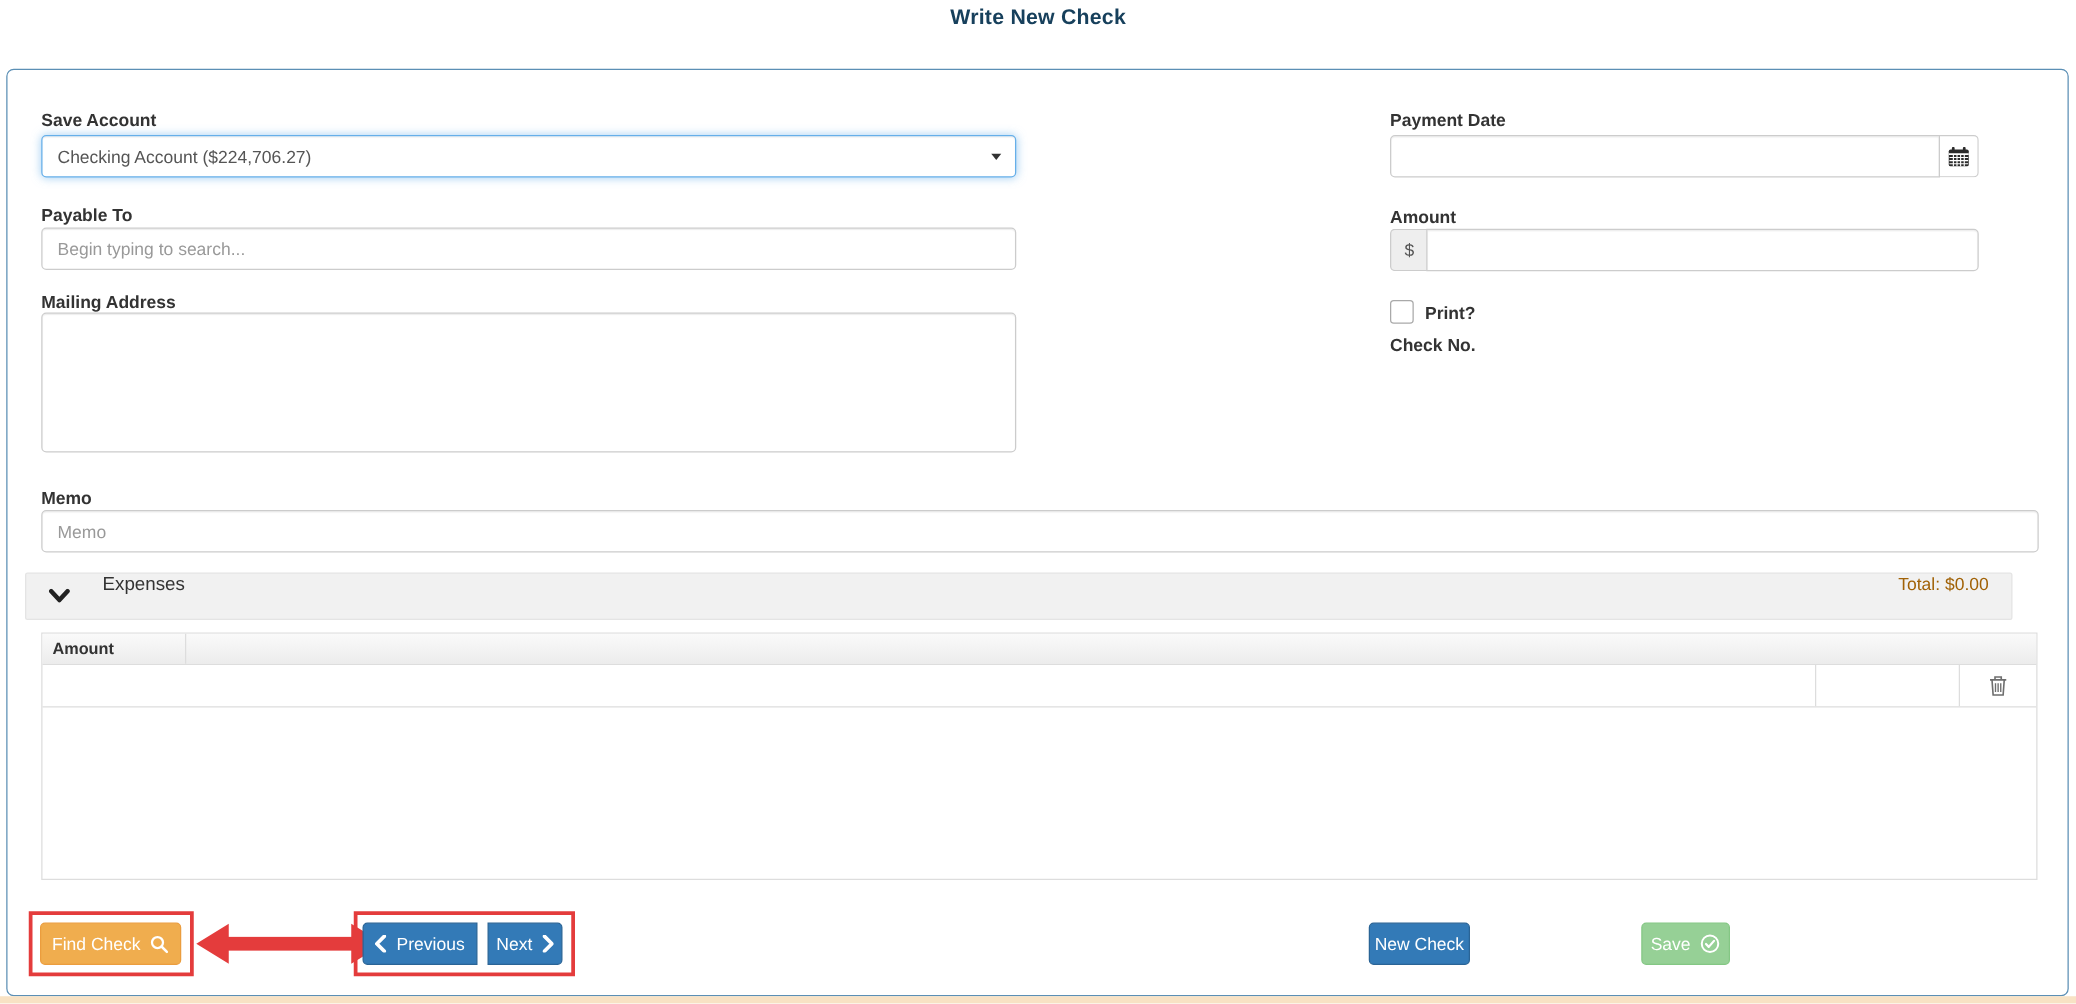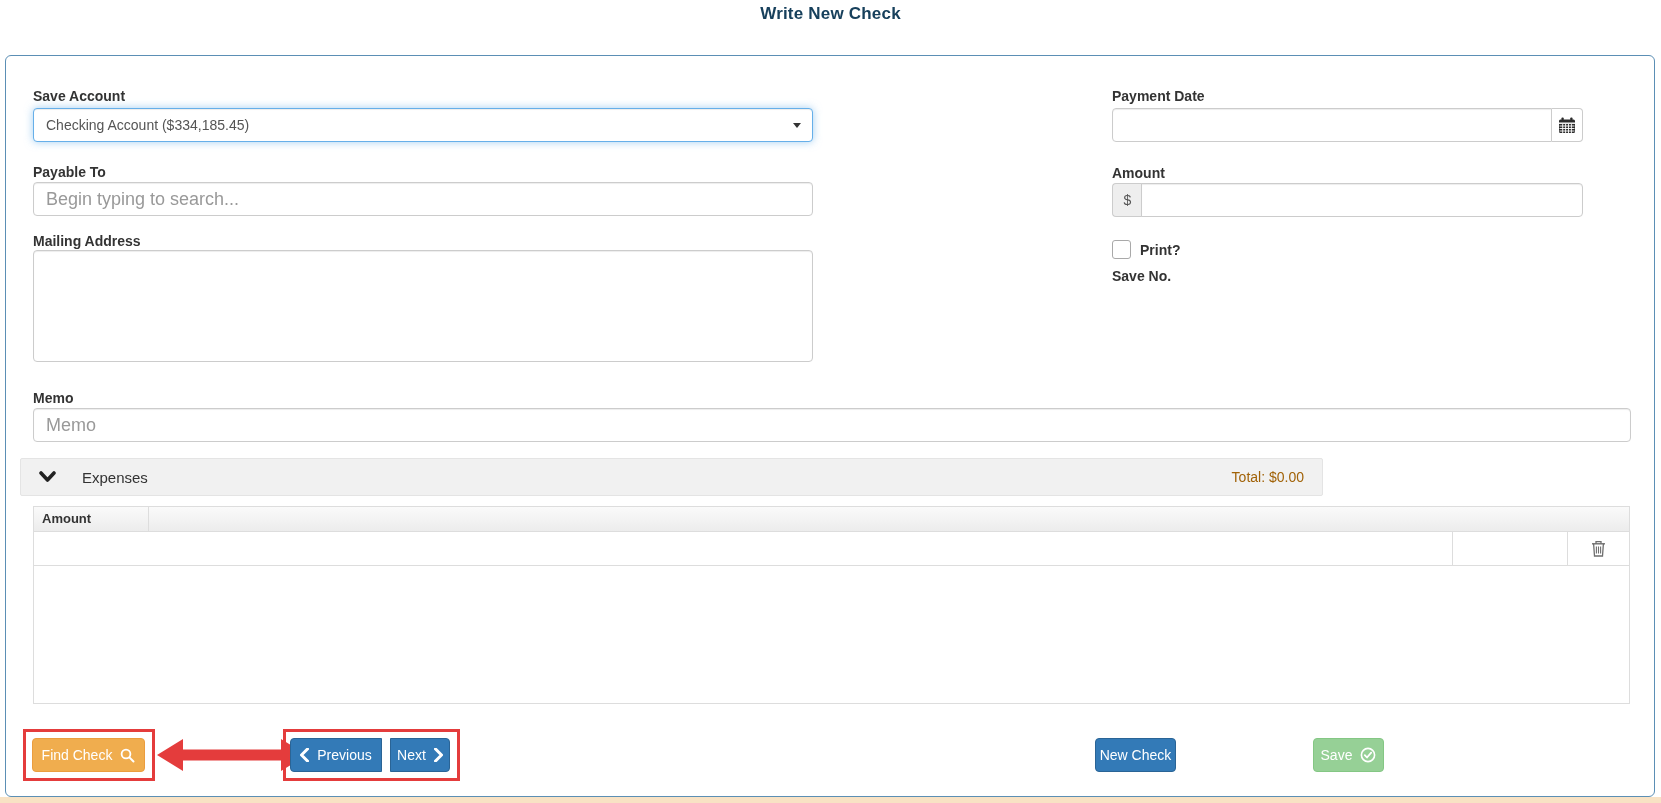--- a/index.html
+++ b/index.html
@@ -9,21 +9,21 @@
 
   .page-title { position:absolute; top:4px; left:0; width:100%; text-align:center;
     font-size:17px; font-weight:bold; color:var(--title); letter-spacing:.2px; }
 
   .panel { position:absolute; left:5px; top:55px; width:1650px; height:742px;
     background:#fff; border:1px solid var(--panel-border); border-radius:6px; }
 
   .lbl { position:absolute; font-size:14px; font-weight:bold; color:#333; white-space:nowrap; }
 
   .inp { position:absolute; height:34px; border:1px solid #ccc; border-radius:4px;
-    padding:6px 12px; font-size:18px; color:#555; background:#fff; outline:none;
+    padding:6px 12px; font-size:14px; color:#555; background:#fff; outline:none;
     box-shadow:inset 0 1px 1px rgba(0,0,0,.075); font-family:inherit; }
   .inp::placeholder { color:#999; opacity:1; }
   textarea.inp { resize:none; }
 
   
   .select { position:absolute; left:33px; top:108px; width:780px; height:34px;
     border:1px solid #66afe9; border-radius:4px; background:#fff; color:#555;
     font-size:14px; display:flex; align-items:center; padding:0 28px 0 12px;
     box-shadow:inset 0 1px 1px rgba(0,0,0,.075), 0 0 8px rgba(102,175,233,.6); cursor:pointer; }
   .select .caret { position:absolute; right:11px; top:14px; width:0; height:0;
@@ -32,23 +32,23 @@
   
   .addon { position:absolute; height:34px; border:1px solid #ccc; display:flex;
     align-items:center; justify-content:center; font-size:14px; color:#555; background:#eee; }
   .addon.calendar { background:#fff; border-radius:0 4px 4px 0; border-left:none; cursor:pointer; }
   .addon.dollar { border-radius:4px 0 0 4px; border-right:none; }
 
   .checkbox { position:absolute; left:1112px; top:240px; width:19px; height:19px;
     border:1px solid #a9a9a9; border-radius:3px; background:#fff; cursor:pointer; }
 
   
-  .exp-bar { position:absolute; left:20px; top:458px; width:1303px; height:38px;
+  .exp-bar { position:absolute; left:20px; top:458px; width:1590px; height:38px;
     background:#f1f1f1; border:1px solid #e4e4e4; border-radius:2px;
-    display:flex; align-items:center; padding:0 18px; }
+    display:flex; padding:0 18px; }
   .exp-bar .chev { display:flex; align-items:center; cursor:pointer; }
   .exp-title { font-size:15px; color:#333; margin-left:26px; }
   .exp-total { margin-left:auto; font-size:14px; font-weight:normal; color:#a16207; }
 
   
   .table { position:absolute; left:33px; top:506px; width:1597px; height:198px;
     border:1px solid #ddd; background:#fff; }
   .t-head { display:flex; height:25px; background:linear-gradient(#fafafa,#ececec);
     border-bottom:1px solid #ddd; }
   .t-head .cell { font-size:13px; font-weight:bold; color:#333; padding:4px 8px; }
@@ -76,21 +76,21 @@
 <body>
 
 <div class="page">
 
   <div class="page-title">Write New Check</div>
 
   <div class="panel"></div>
 
   <div class="lbl" style="left:33px; top:88px;">Save Account</div>
   <div class="select">
-    <span>Checking Account ($334,185.45)</span>
+    <span>Checking Account ($224,706.27)</span>
     <span class="caret"></span>
   </div>
 
   <div class="lbl" style="left:33px; top:164px;">Payable To</div>
   <input class="inp" style="left: 33px; top: 182px; width: 780px;" placeholder="Begin typing to search...">
 
   <div class="lbl" style="left:33px; top:233px;">Mailing Address</div>
   <textarea class="inp" style="left: 33px; top: 250px; width: 780px; height: 112px;"></textarea>
 
   <div class="lbl" style="left:33px; top:390px;">Memo</div>
@@ -111,21 +111,21 @@
     </svg>
   </div>
 
   <div class="lbl" style="left:1112px; top:165px;">Amount</div>
   <div class="addon dollar" style="left:1112px; top:183px; width:30px;">$</div>
   <input class="inp" style="left: 1141px; top: 183px; width: 442px; border-radius: 0px 4px 4px 0px;" value="">
 
   <div class="checkbox"></div>
   <div class="lbl" style="left:1140px; top:242px;">Print?</div>
 
-  <div class="lbl" style="left:1112px; top:268px;">Save No.</div>
+  <div class="lbl" style="left:1112px; top:268px;">Check No.</div>
 
   <div class="exp-bar">
     <span class="chev">
       <svg width="17" height="12" viewBox="0 0 17 12">
         <path d="M2 2l6.5 7L15 2" stroke="#222" stroke-width="3.6" fill="none" stroke-linecap="round" stroke-linejoin="round"></path>
       </svg>
     </span>
     <span class="exp-title">Expenses</span>
     <span class="exp-total">Total: $0.00</span>
   </div>

